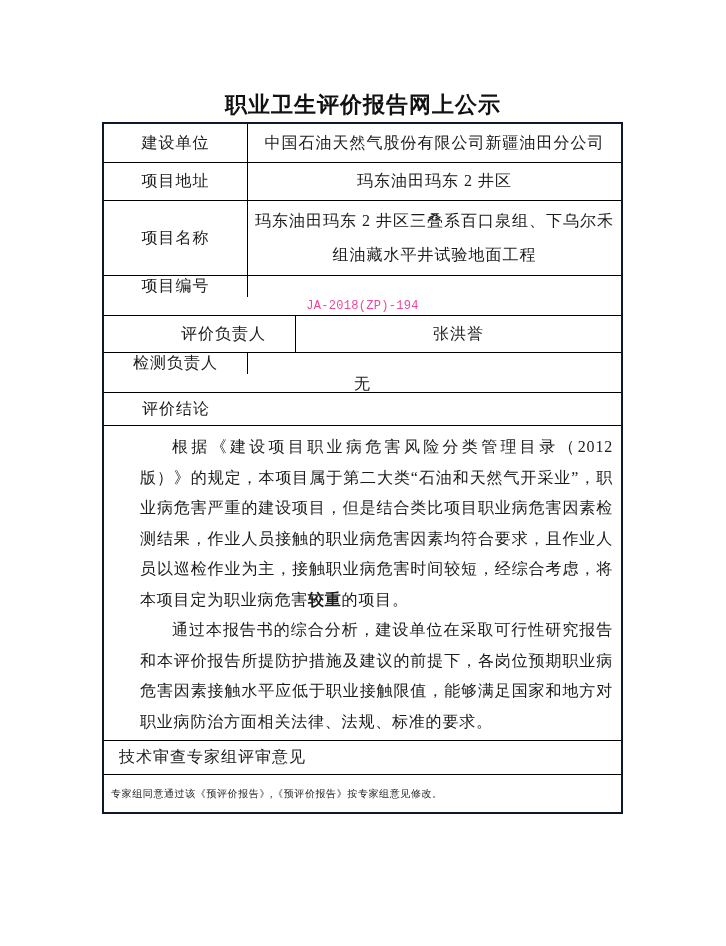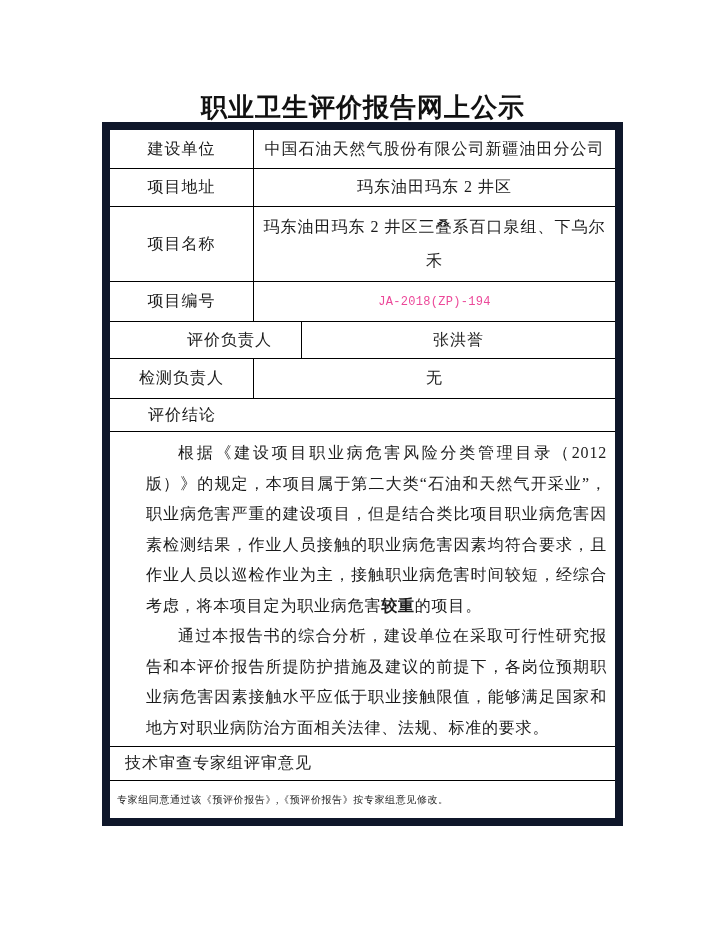--- a/index.html
+++ b/index.html
@@ -5,33 +5,33 @@
   html,body{margin:0;padding:0;}
   body{
     width:726px;height:946px;background:#ffffff;
     font-family:"Liberation Serif","DejaVu Serif",serif;
     color:#1b1b1b;
     overflow:hidden;
   }
   .page{position:relative;width:726px;height:946px;background:#ffffff;}
   .doc-title{
     position:absolute;top:90px;left:0;width:726px;
-    text-align:center;font-size:26px;font-weight:bold;letter-spacing:1px;
+    text-align:center;font-size:22px;font-weight:bold;letter-spacing:1px;
     color:#111;
   }
   .doc-table{
     position:absolute;top:122px;left:102px;width:521px;
-    border:8px solid #0f172a;box-sizing:border-box;
+    border:2px solid #0f172a;box-sizing:border-box;
     background:#fff;
   }
   .trow{
     display:flex;box-sizing:border-box;border-top:1px solid #000;
   }
   .trow:first-child{border-top:none;}
-  .h38{height:38px;} .h75{height:75px;} .h40{height:40px;} .h37{height:37px;padding-left:48px;}
+  .h38{height:38px;} .h75{height:75px;} .h40{height:40px;flex-direction:column;} .h37{height:37px;padding-left:48px;}
   .h33{height:33px;} .h315{height:315px;padding-left:28px;} .h34{height:34px;}
   .cell{box-sizing:border-box;}
   .label{
     width:144px;border-right:1px solid #000;
     display:flex;align-items:center;justify-content:center;
     font-size:16px;letter-spacing:1px;text-align:center;
   }
   .value{
     flex:1;display:flex;align-items:center;justify-content:center;
     text-align:center;font-size:16px;letter-spacing:1px;
@@ -77,20 +77,21 @@
     <div class="trow h38">
       <div class="cell label">项目地址</div>
       <div class="cell value">玛东油田玛东 2 井区</div>
     </div>
 
     <div class="trow h75">
       <div class="cell label">项目名称</div>
       <div class="cell value">
         <span>
           <span class="twoline">玛东油田玛东 2 井区三叠系百口泉组、下乌尔禾</span>
+          <span class="twoline">组油藏水平井试验地面工程</span>
         </span>
       </div>
     </div>
 
     <div class="trow h40">
       <div class="cell label">项目编号</div>
       <div class="cell value mono-num">JA-2018(ZP)-194</div>
     </div>
 
     <div class="trow h37">

